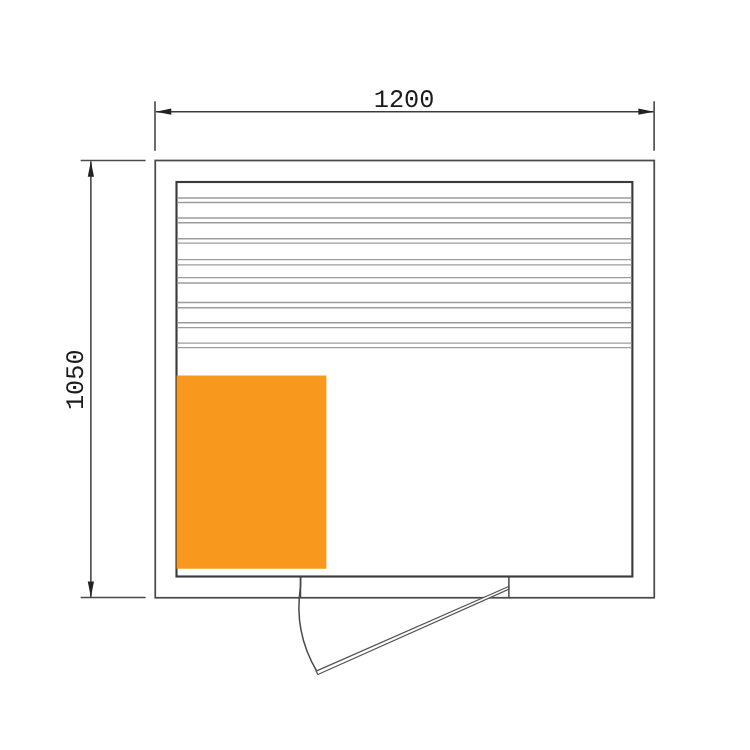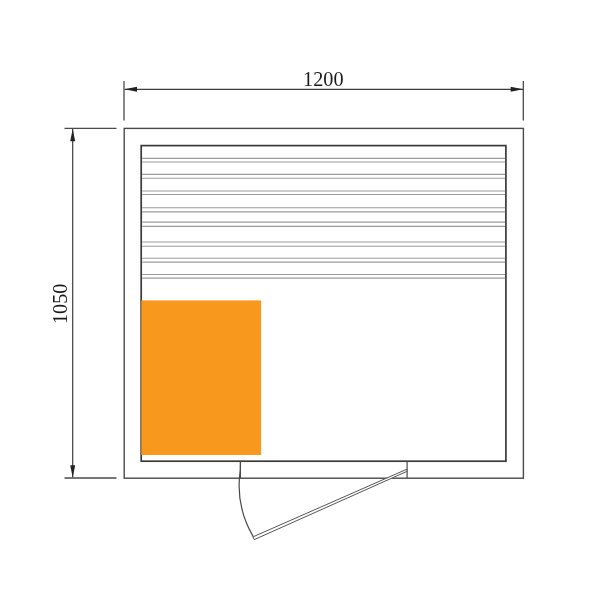--- a/index.html
+++ b/index.html
@@ -1,16 +1,16 @@
 <!DOCTYPE html>
 <html><head>
 <meta charset="utf-8">
 <style>
   html,body{margin:0;padding:0;background:#ffffff;}
-  .stage{width:600px;height:600px;position:relative;font-family:Liberation Serif, serif;}
+  .stage{width:600px;height:600px;position:relative;font-family:Liberation Mono, monospace;}
 </style>
 </head>
 <body>
 <div class="stage">
 <svg width="600" height="600" viewBox="0 0 600 600" xmlns="http://www.w3.org/2000/svg">
 
   <g stroke="#4a4a4a" stroke-width="1.3" fill="none">
     <line x1="124.0" y1="81" x2="124.0" y2="120.6"></line>
     <line x1="523.3" y1="81" x2="523.3" y2="120.6"></line>
   </g>

